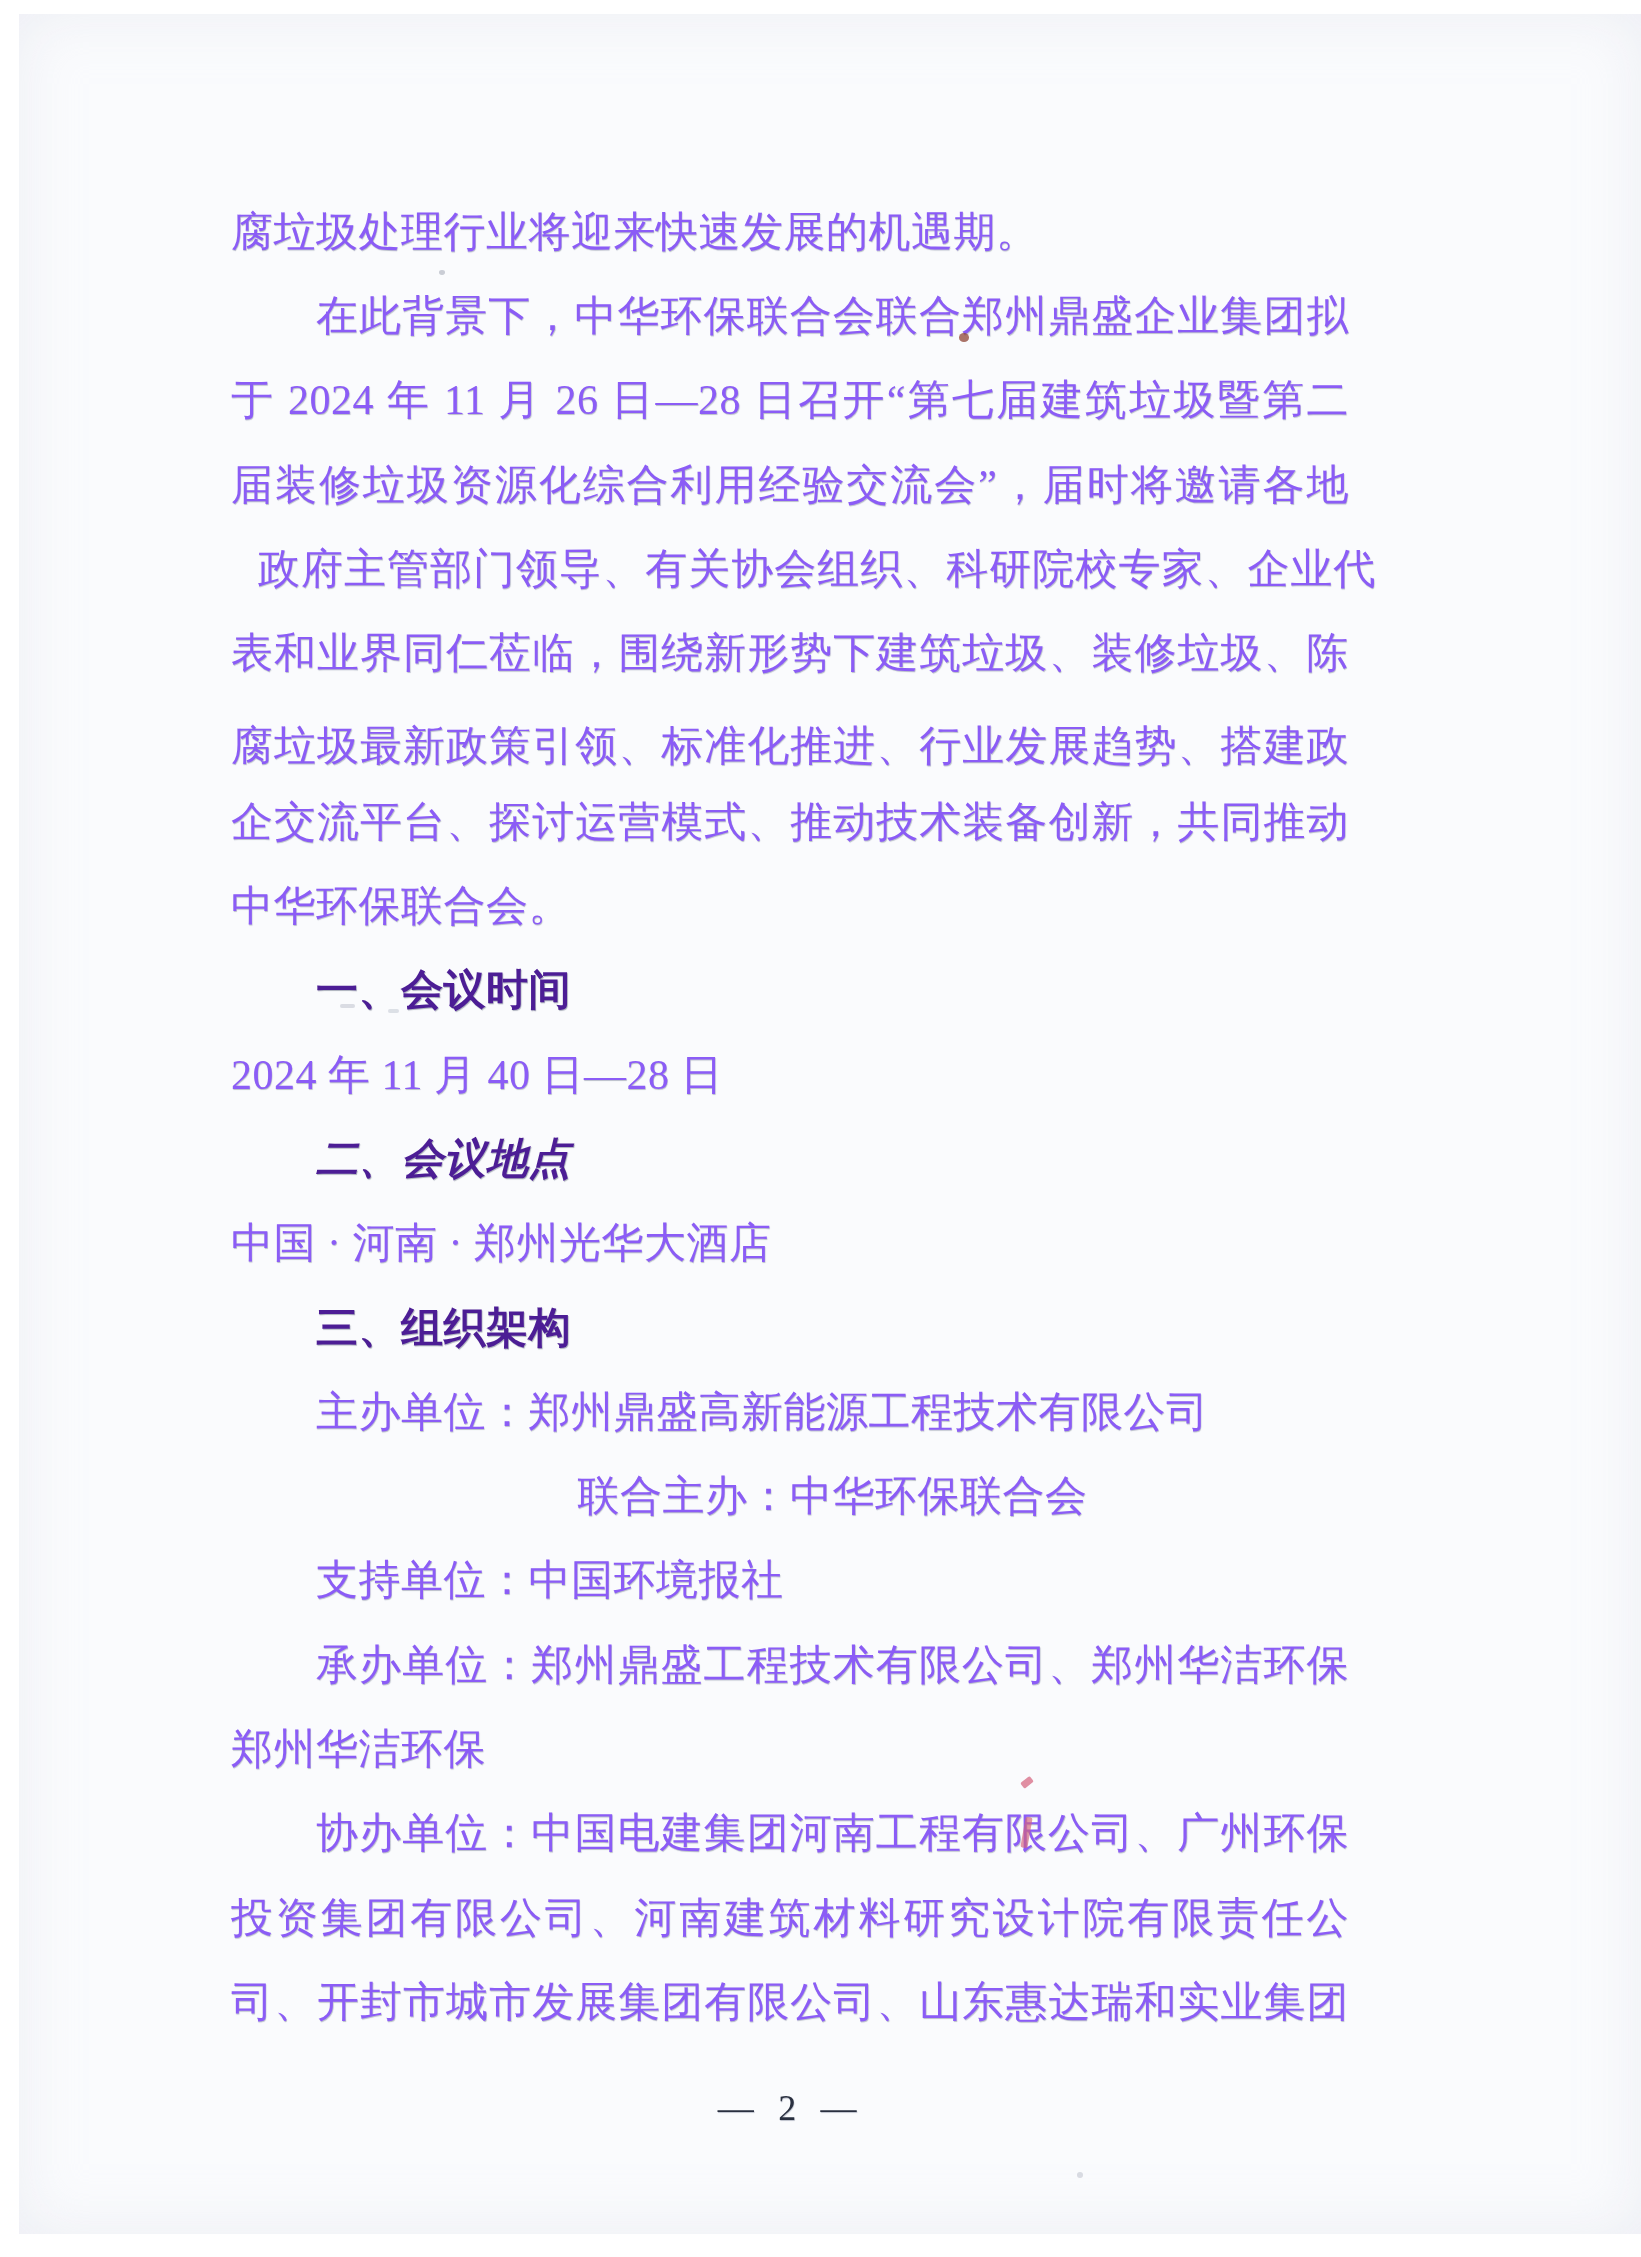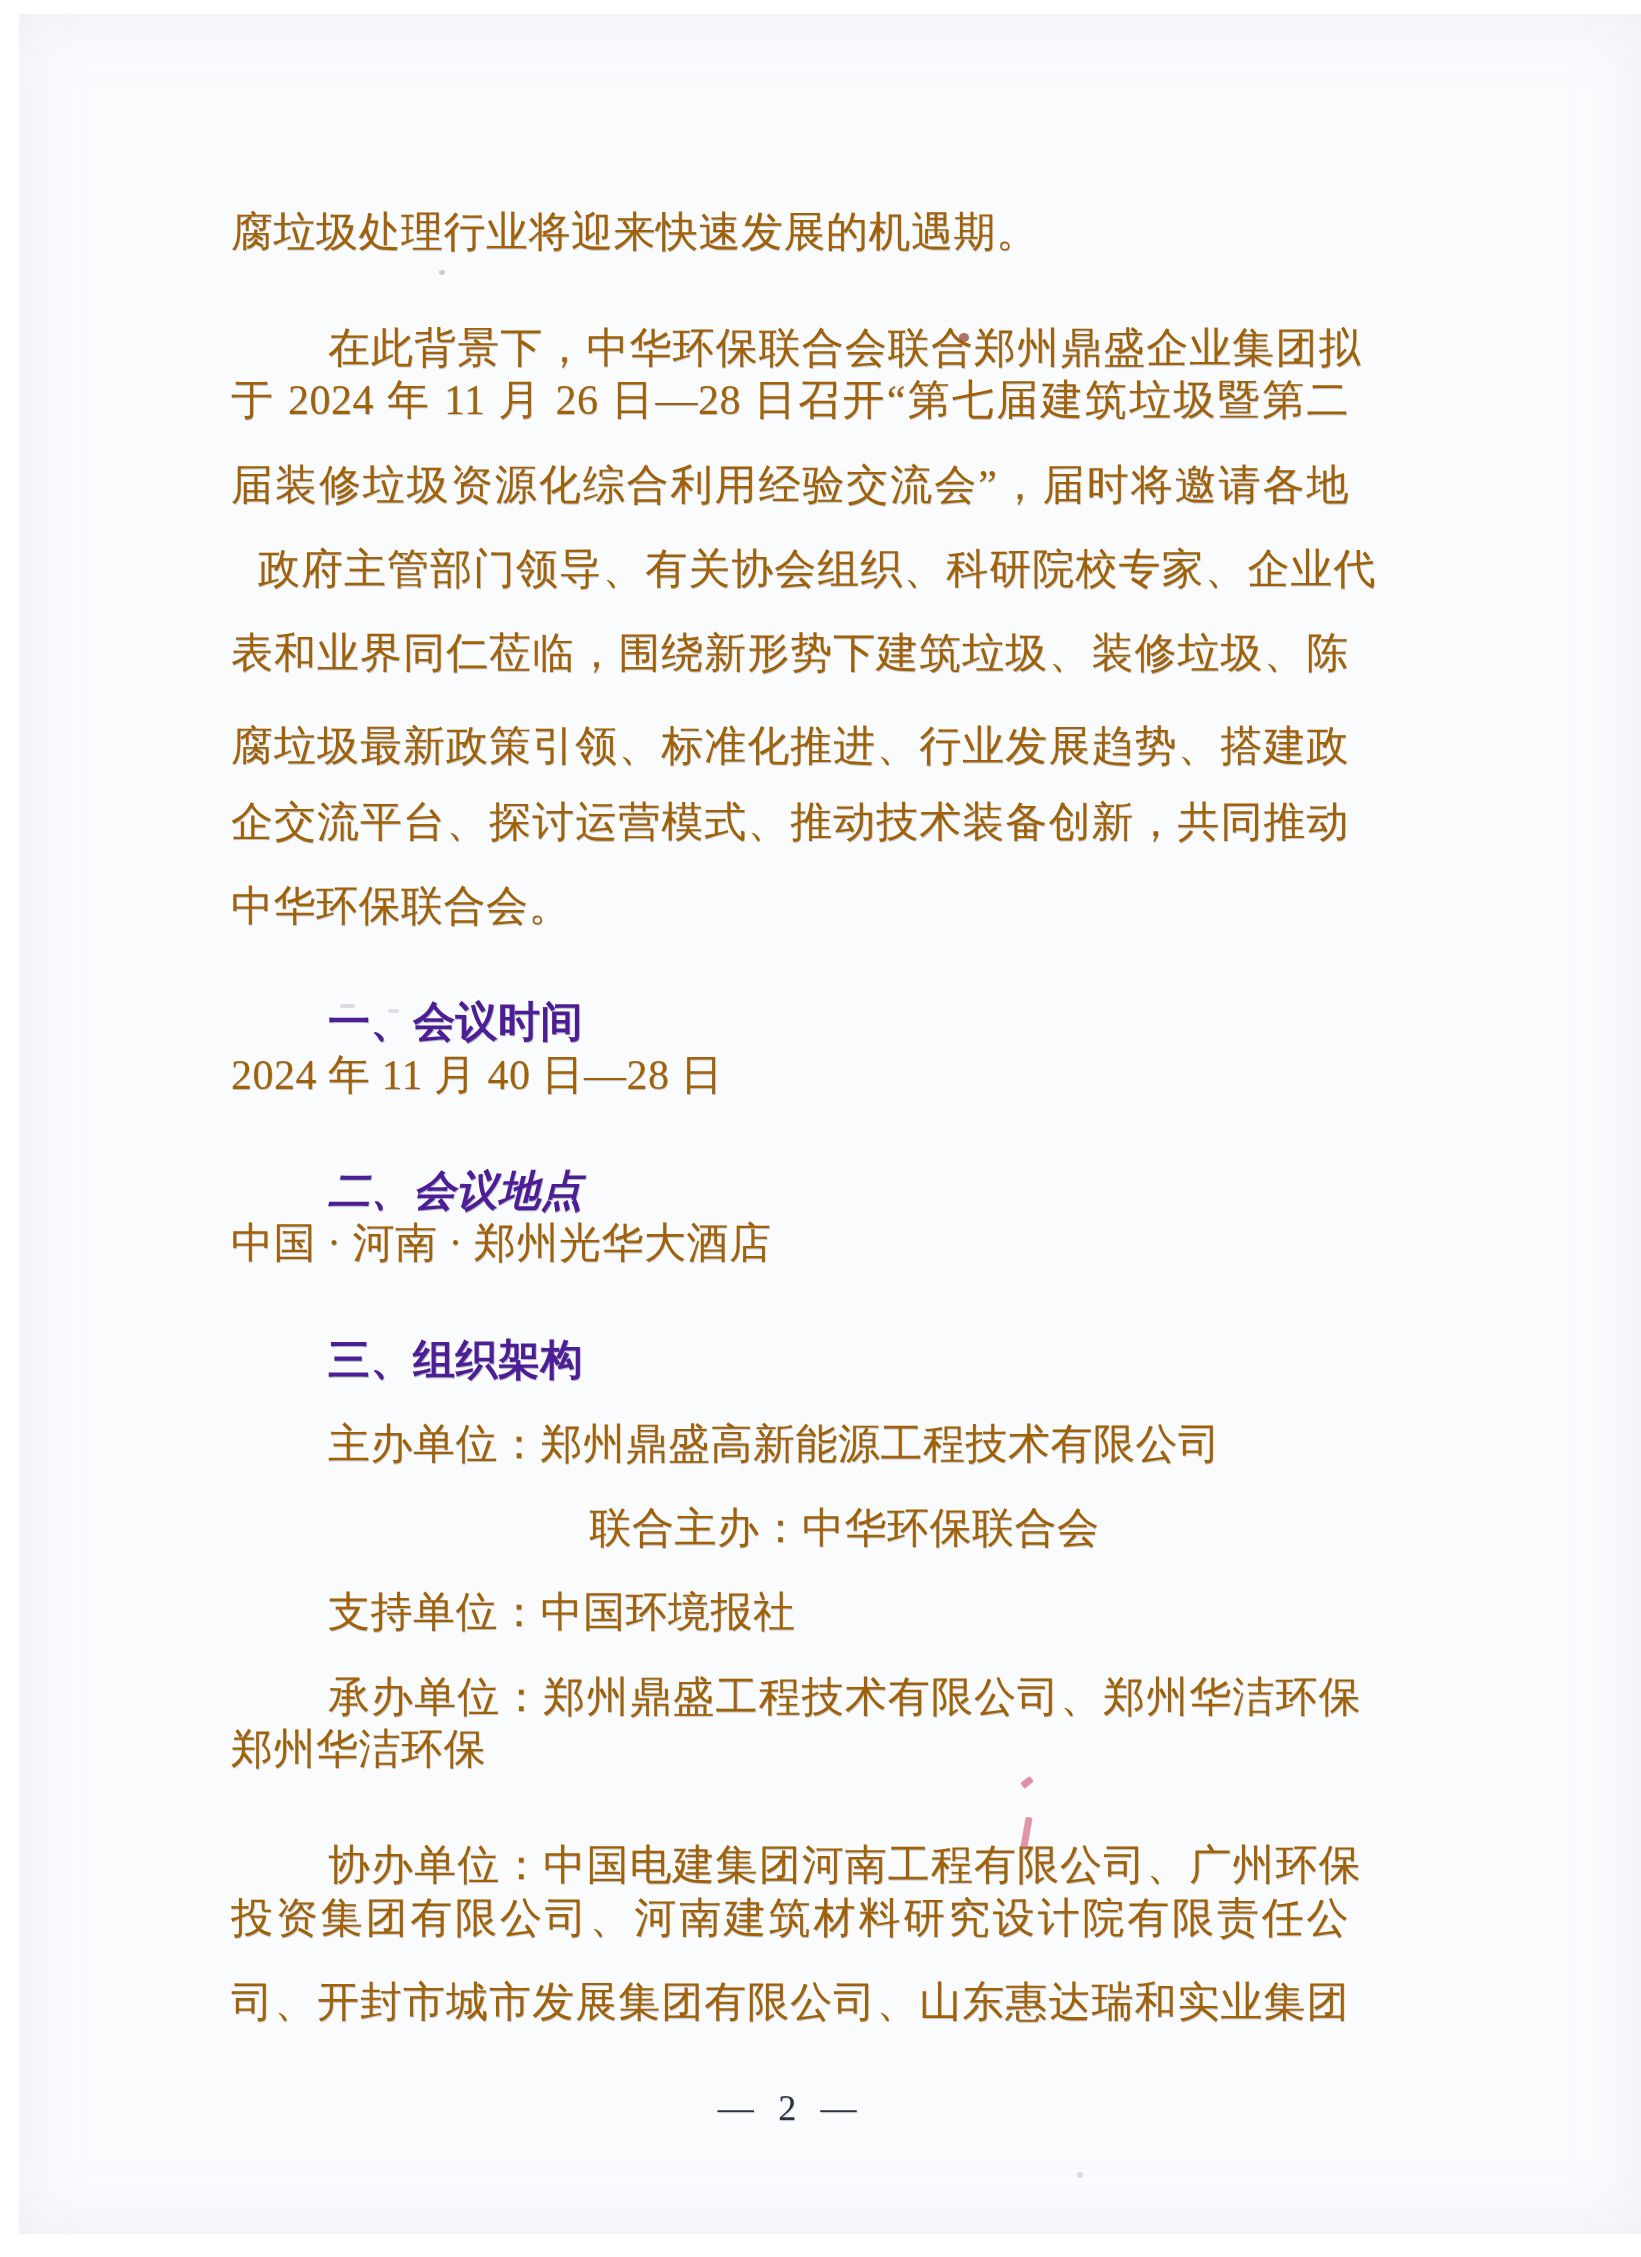--- a/index.html
+++ b/index.html
@@ -19,29 +19,28 @@
     position: absolute;
     left: 0; top: 0; width: 1641px; height: 2257px;
   }
   .line {
     position: absolute;
     left: 231px;
     width: 1118px;
     height: 60px;
     line-height: 60px;
     font-size: 42px;
-    color: #a16207;
+    color: #8b5cf6;
     white-space: pre;
     text-shadow: 0.6px 1px 0.8px rgba(40, 52, 86, 0.30);
     letter-spacing: 0.5px;
   }
   .line.indent {
-    left: 328px;
+    left: 316px;
     width: 1033px;
-    margin-top: 32px;
   }
   .line.justify {
     white-space: normal;
     text-align: justify;
     text-align-last: justify;
     text-justify: inter-character;
   }
   .line.heading {
     font-weight: bold;
     color: #4c1d95;

